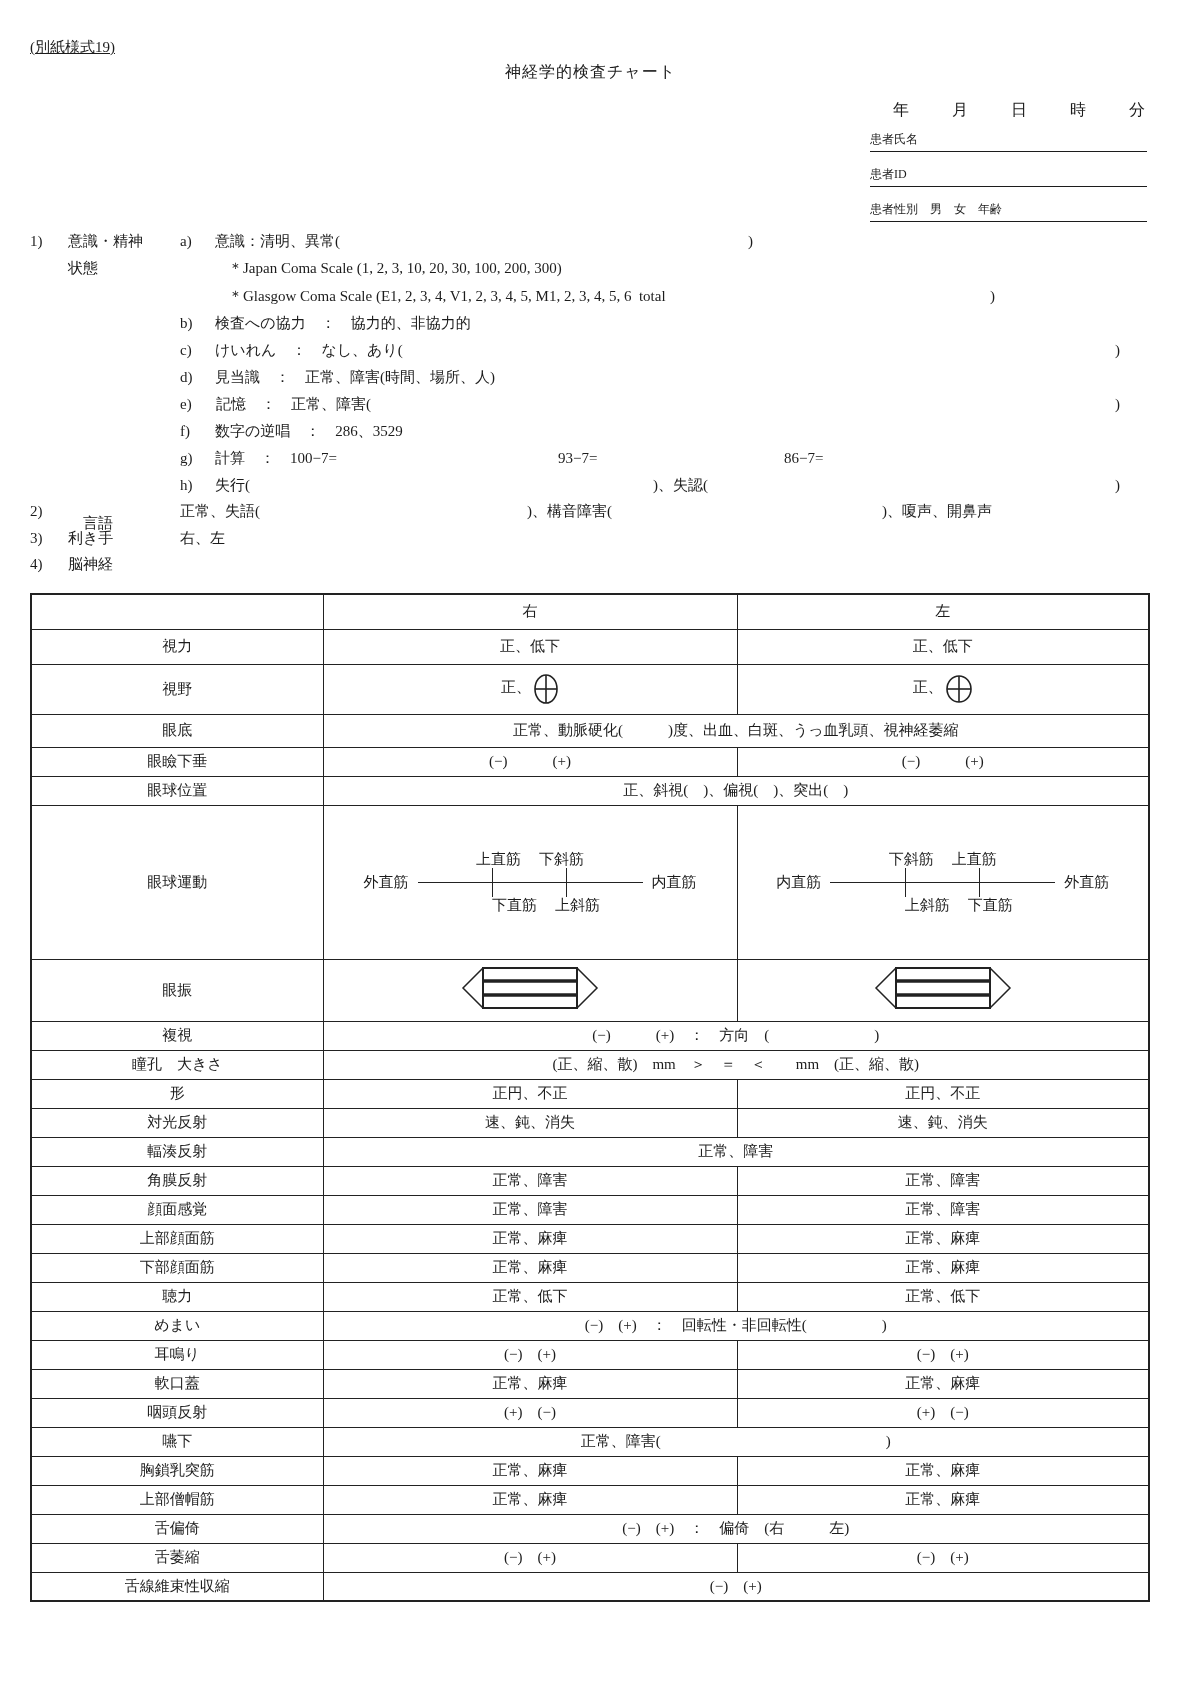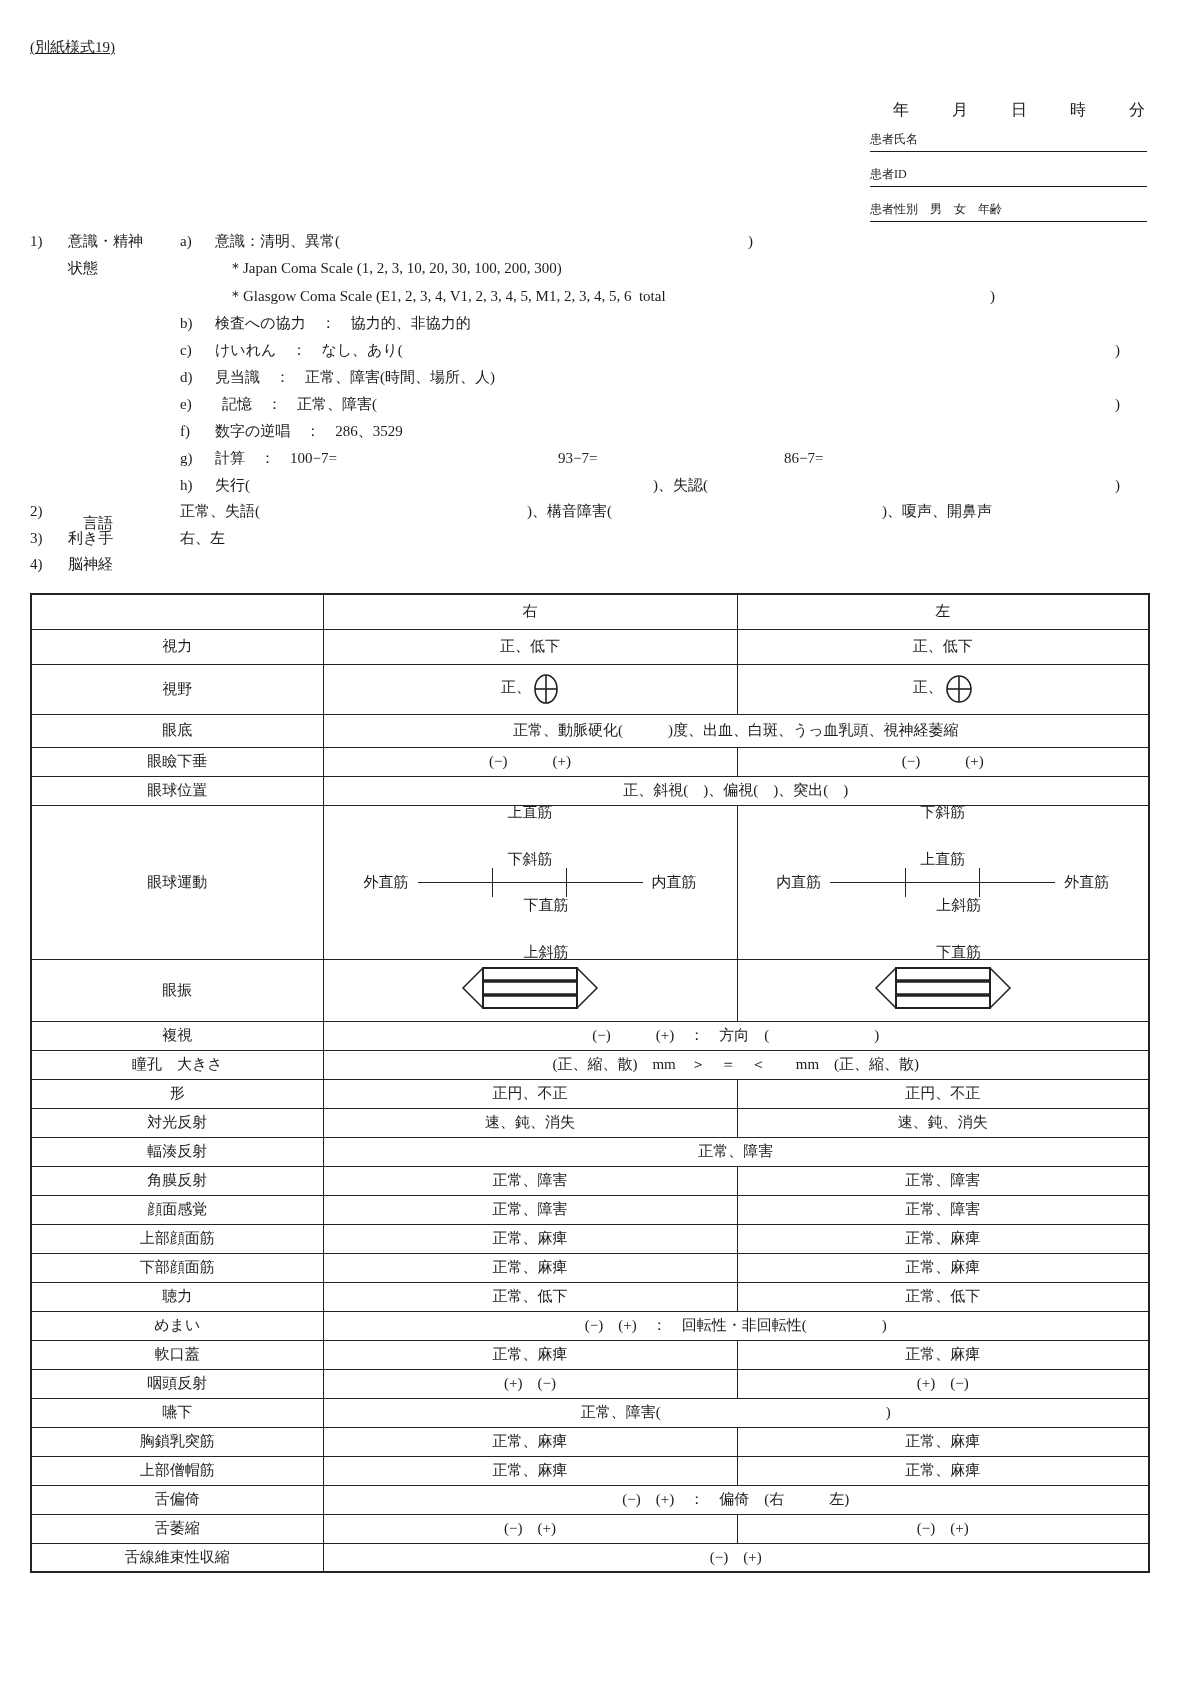--- a/index.html
+++ b/index.html
@@ -31,36 +31,37 @@
   tr.rh-default{height:29px;}
   tr.rh-35{height:35px;}
   tr.rh-50{height:50px;}
   tr.rh-33{height:33px;padding-left:10px;}
   tr.rh-27{height:27px;}
   tr.rh-85{height:85px;}
   tr.rh-62{height:62px;}
   .sym{vertical-align:middle;margin-left:2px;}
   
   .em{display:flex;flex-direction:column;justify-content:center;align-items:center;height:85px;}
-  .em-top,.em-bot{display:flex;justify-content:center;gap:30px;line-height:17px;flex-direction:column;}
+  .em-top,.em-bot{display:flex;justify-content:center;gap:18px;line-height:17px;}
   .em-top{margin-bottom:6px;}
   .em-bot{margin-top:6px;margin-left:32px;}
   .em-mid{display:flex;align-items:center;justify-content:center;gap:9px;line-height:17px;}
   .em-line{position:relative;display:inline-block;width:225px;height:17px;}
   .em-line .hbar{position:absolute;left:0;right:0;top:8px;height:1px;background:#222;}
   .em-line .tick{position:absolute;top:-6px;width:1px;height:29px;background:#222;}
   .em-line .tick.t1{left:33%;}
   .em-line .tick.t2{left:66%;}
 </style>
 </head>
 <body>
 
 <div id="page">
 
   <div class="t" style="left:30px;top:38px;text-decoration:underline;">(別紙様式19)</div>
+  <div id="form-title">神経学的検査チャート</div>
 
   <div id="date-row">
     <span>年</span>
     <span>月</span>
     <span>日</span>
     <span>時</span>
     <span>分</span>
   </div>
   <div class="field-line" style="top:131px;">患者氏名</div>
   <div class="field-line" style="top:166px;">患者ID</div>
@@ -81,21 +82,21 @@
   <span class="t" style="left:215px;top:314px;">検査への協力　：　協力的、非協力的</span>
 
   <span class="t" style="left:180px;top:341px;">c)</span>
   <span class="t" style="left:215px;top:341px;">けいれん　：　なし、あり(</span>
   <span class="t" style="left:1115px;top:341px;">)</span>
 
   <span class="t" style="left:180px;top:368px;">d)</span>
   <span class="t" style="left:215px;top:368px;">見当識　：　正常、障害(時間、場所、人)</span>
 
   <span class="t" style="left:180px;top:395px;">e)</span>
-  <span class="t" style="left:222px;top:395px;">記憶　：　正常、障害(</span>
+  <span class="t" style="left:216px;top:395px;">記憶　：　正常、障害(</span>
   <span class="t" style="left:1115px;top:395px;">)</span>
 
   <span class="t" style="left:180px;top:422px;">f)</span>
   <span class="t" style="left:215px;top:422px;">数字の逆唱　：　286、3529</span>
 
   <span class="t" style="left:180px;top:449px;">g)</span>
   <span class="t" style="left:215px;top:449px;">計算　：　100−7=</span>
   <span class="t" style="left:558px;top:449px;">93−7=</span>
   <span class="t" style="left:784px;top:449px;">86−7=</span>
 
@@ -267,20 +268,25 @@
       <td>聴力</td>
       <td>正常、低下</td>
       <td>正常、低下</td>
     </tr>
 
     <tr class="rh-default">
       <td>めまい</td>
       <td colspan="2">(−)　(+)　：　回転性・非回転性(　　　　　)</td>
     </tr>
 
+    <tr class="rh-default">
+      <td>耳鳴り</td>
+      <td>(−)　(+)</td>
+      <td>(−)　(+)</td>
+    </tr>
 
     <tr class="rh-default">
       <td>軟口蓋</td>
       <td>正常、麻痺</td>
       <td>正常、麻痺</td>
     </tr>
 
     <tr class="rh-default">
       <td>咽頭反射</td>
       <td>(+)　(−)</td>

